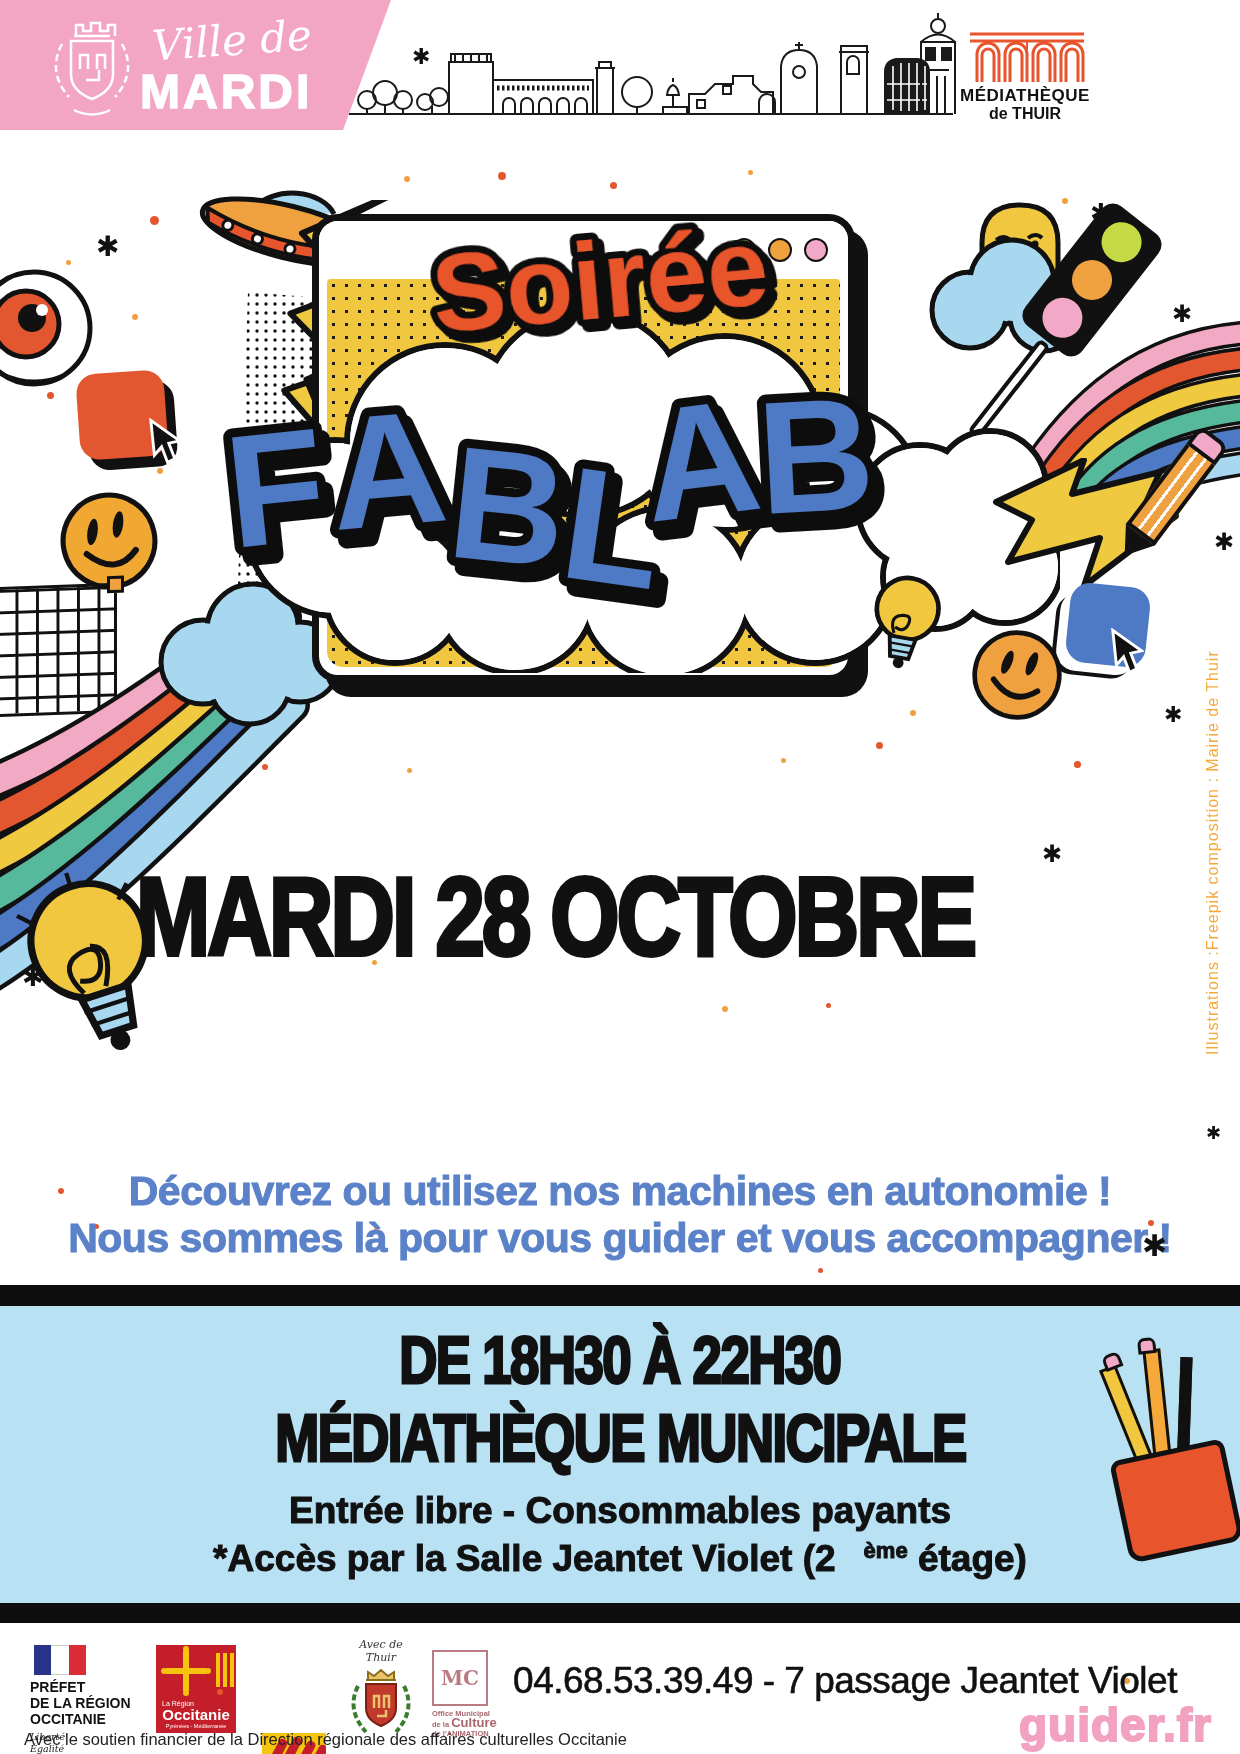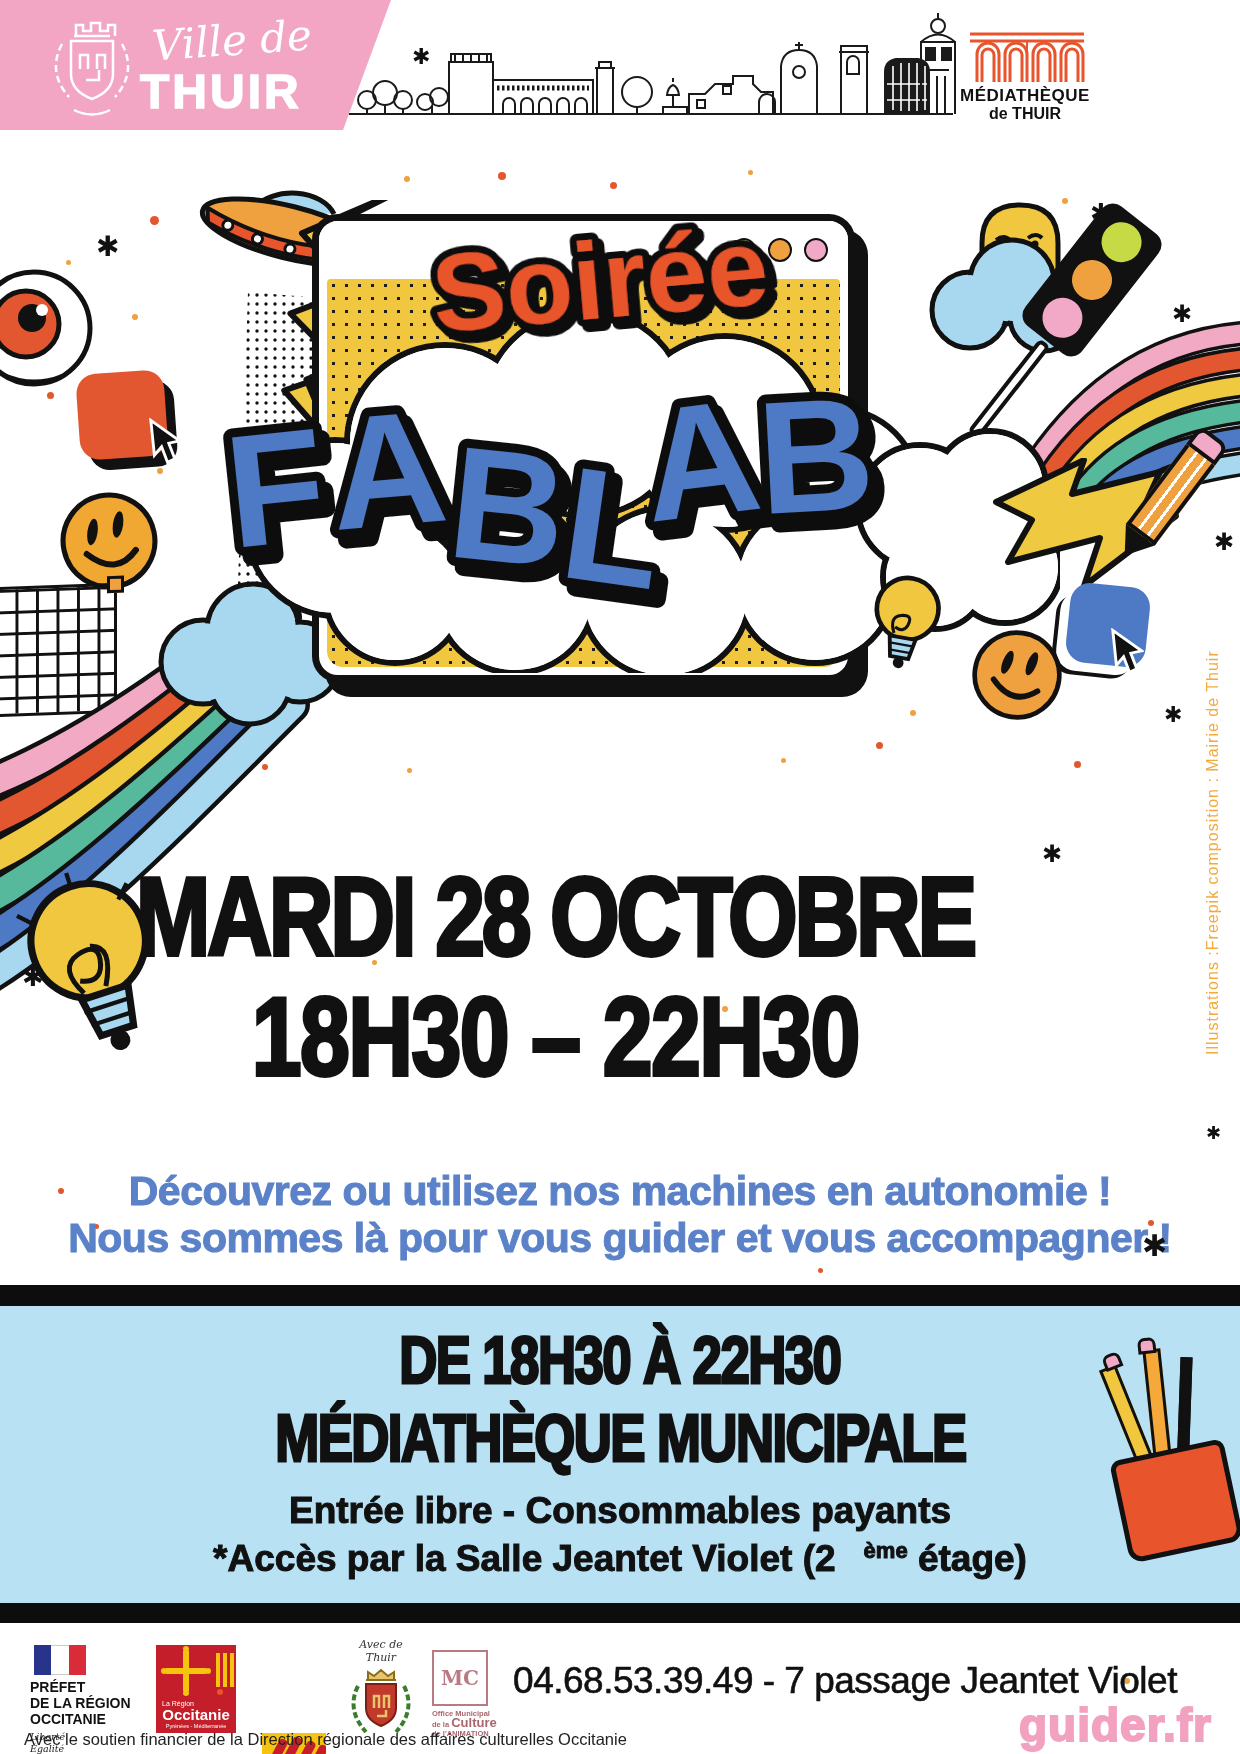--- a/index.html
+++ b/index.html
@@ -114,21 +114,21 @@
   <svg class="abs" style="left:40px;top:14px" width="104" height="106" viewBox="0 0 104 106">
     <g stroke="#fff" fill="none" stroke-width="2.5">
       <path d="M34 22 h36 M36 22 v-11 h7 v6 h8 v-8 h9 v8 h8 v-6 h7 v11"></path>
       <path d="M31 27 h42 v33 q0 17 -21 25 q-21 -8 -21 -25 Z"></path>
       <path d="M40 55 v-14 h8 v14 M57 55 v-14 h8 v14 M46 66 h13 v-10"></path>
       <path d="M22 30 q-15 28 7 53 M82 30 q15 28 -7 53" stroke-dasharray="7 4"></path>
       <path d="M34 96 q18 9 36 0"></path>
     </g>
   </svg>
   <div class="city-script">Ville de</div>
-  <div class="city-name">THUIR</div>
+  <div class="city-name">MARDI</div>
 
   <svg class="abs" style="left:345px;top:10px" width="612" height="112" viewBox="0 0 612 112">
     <g stroke="#1a1a1a" fill="none" stroke-width="2">
       <path d="M4 104 H608"></path>
       <circle cx="22" cy="90" r="9"></circle>
         <circle cx="40" cy="83" r="12"></circle>
         <circle cx="58" cy="90" r="9"></circle>
       <path d="M40 95 v9 M58 99 v5 M22 99 v5"></path>
       <circle cx="80" cy="92" r="8"></circle>
         <circle cx="94" cy="87" r="9"></circle>
@@ -439,21 +439,20 @@
       <text transform="translate(28,242) rotate(-6)">F</text>
       <text transform="translate(130,224) rotate(-5)">A</text>
       <text transform="translate(240,250) rotate(6)">B</text>
       <text transform="translate(352,270) rotate(8)">L</text>
       <text transform="translate(445,216) rotate(-7)">A</text>
       <text transform="translate(556,208) rotate(-3)">B</text>
     </g>
   </svg>
 
   <div class="date-line"><span class="cond">MARDI 28 OCTOBRE</span></div>
-  <div class="time-line"><span class="cond">18H30 – 22H30</span></div>
 
   <svg class="abs" style="left:22px;top:868px;transform:rotate(-18deg)" width="150" height="200" viewBox="0 0 100 140">
     <circle cx="50" cy="50" r="40" fill="#F0C73E" stroke="#111" stroke-width="5"></circle>
     <path d="M36 84 q-12 -22 4 -27 q18 -5 13 12 q-4 12 -17 6 M52 84 q14 -26 -2 -30" fill="none" stroke="#111" stroke-width="3.5"></path>
     <path d="M33 88 h34 l-5 28 h-24 Z" fill="#A8D8F0" stroke="#111" stroke-width="5"></path>
     <path d="M32 97 h35 M34 107 h31" stroke="#111" stroke-width="3"></path>
     <circle cx="50" cy="123" r="7" fill="#111"></circle>
     <path d="M8 18 l10 10 M50 0 v9 M88 20 l-9 9" stroke="#111" stroke-width="3"></path>
   </svg>
 

